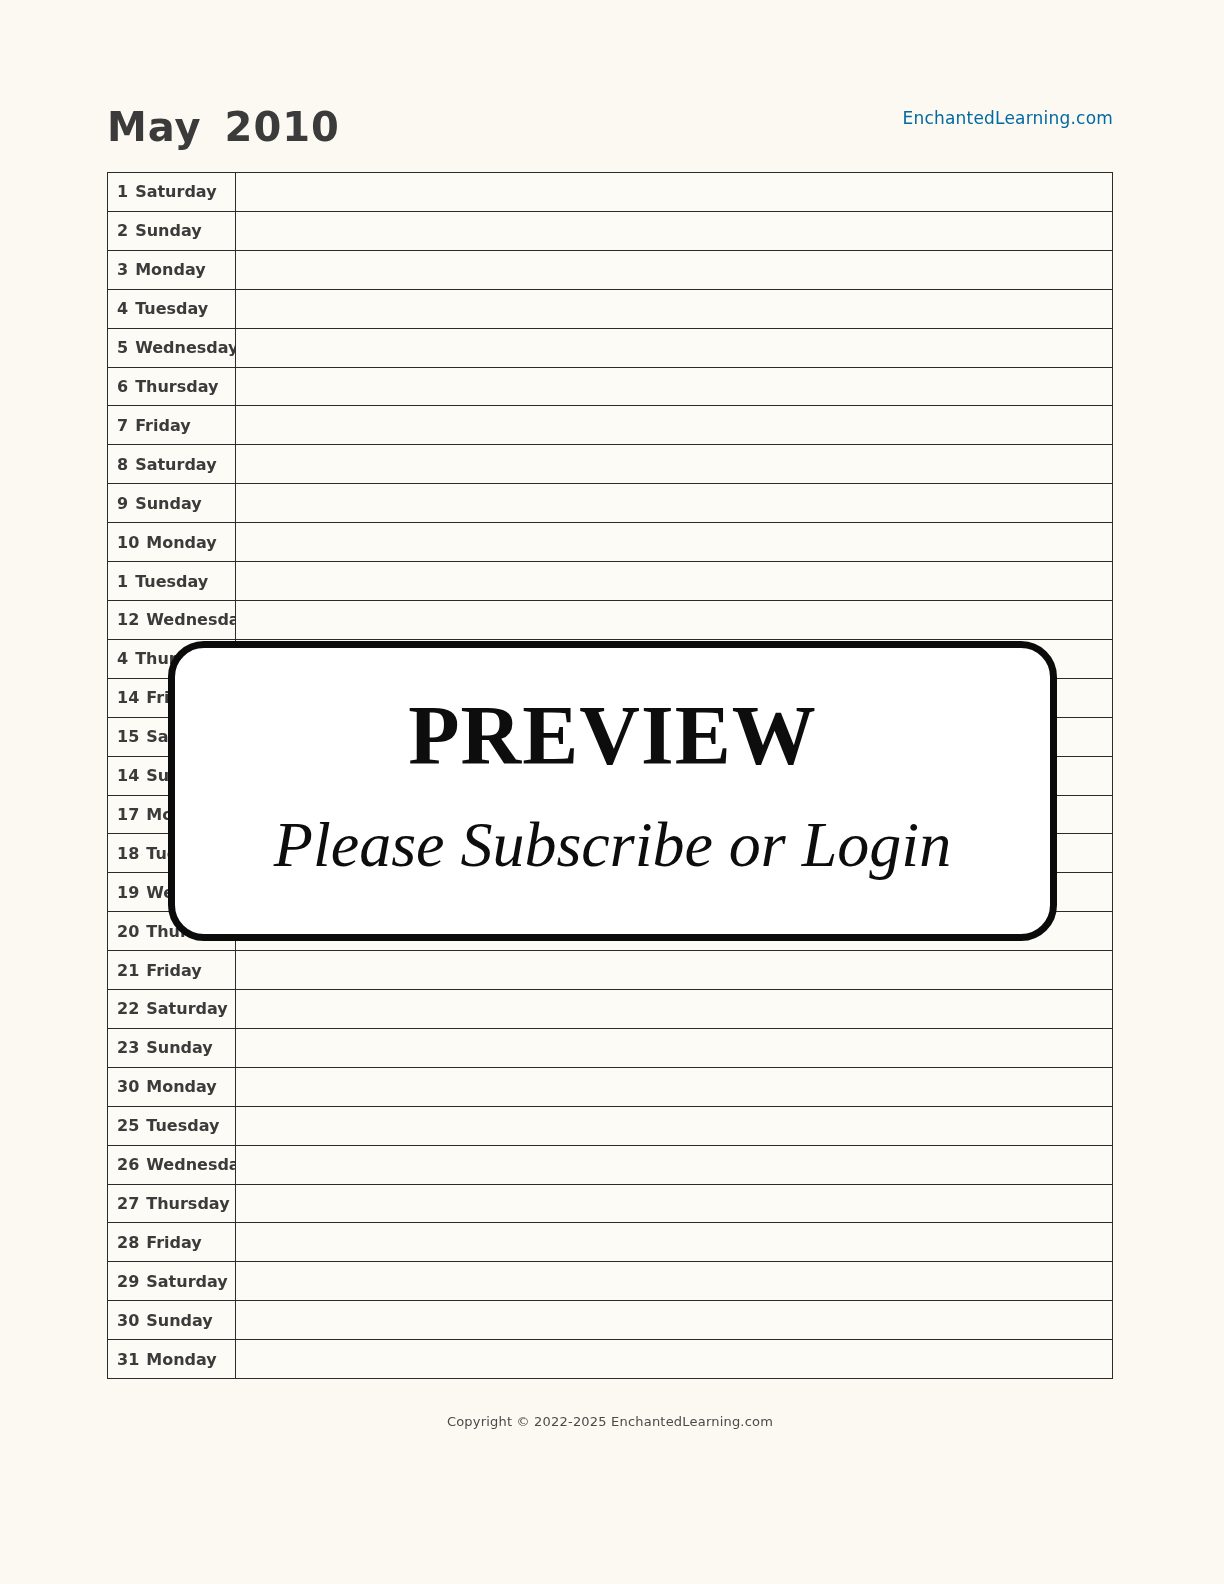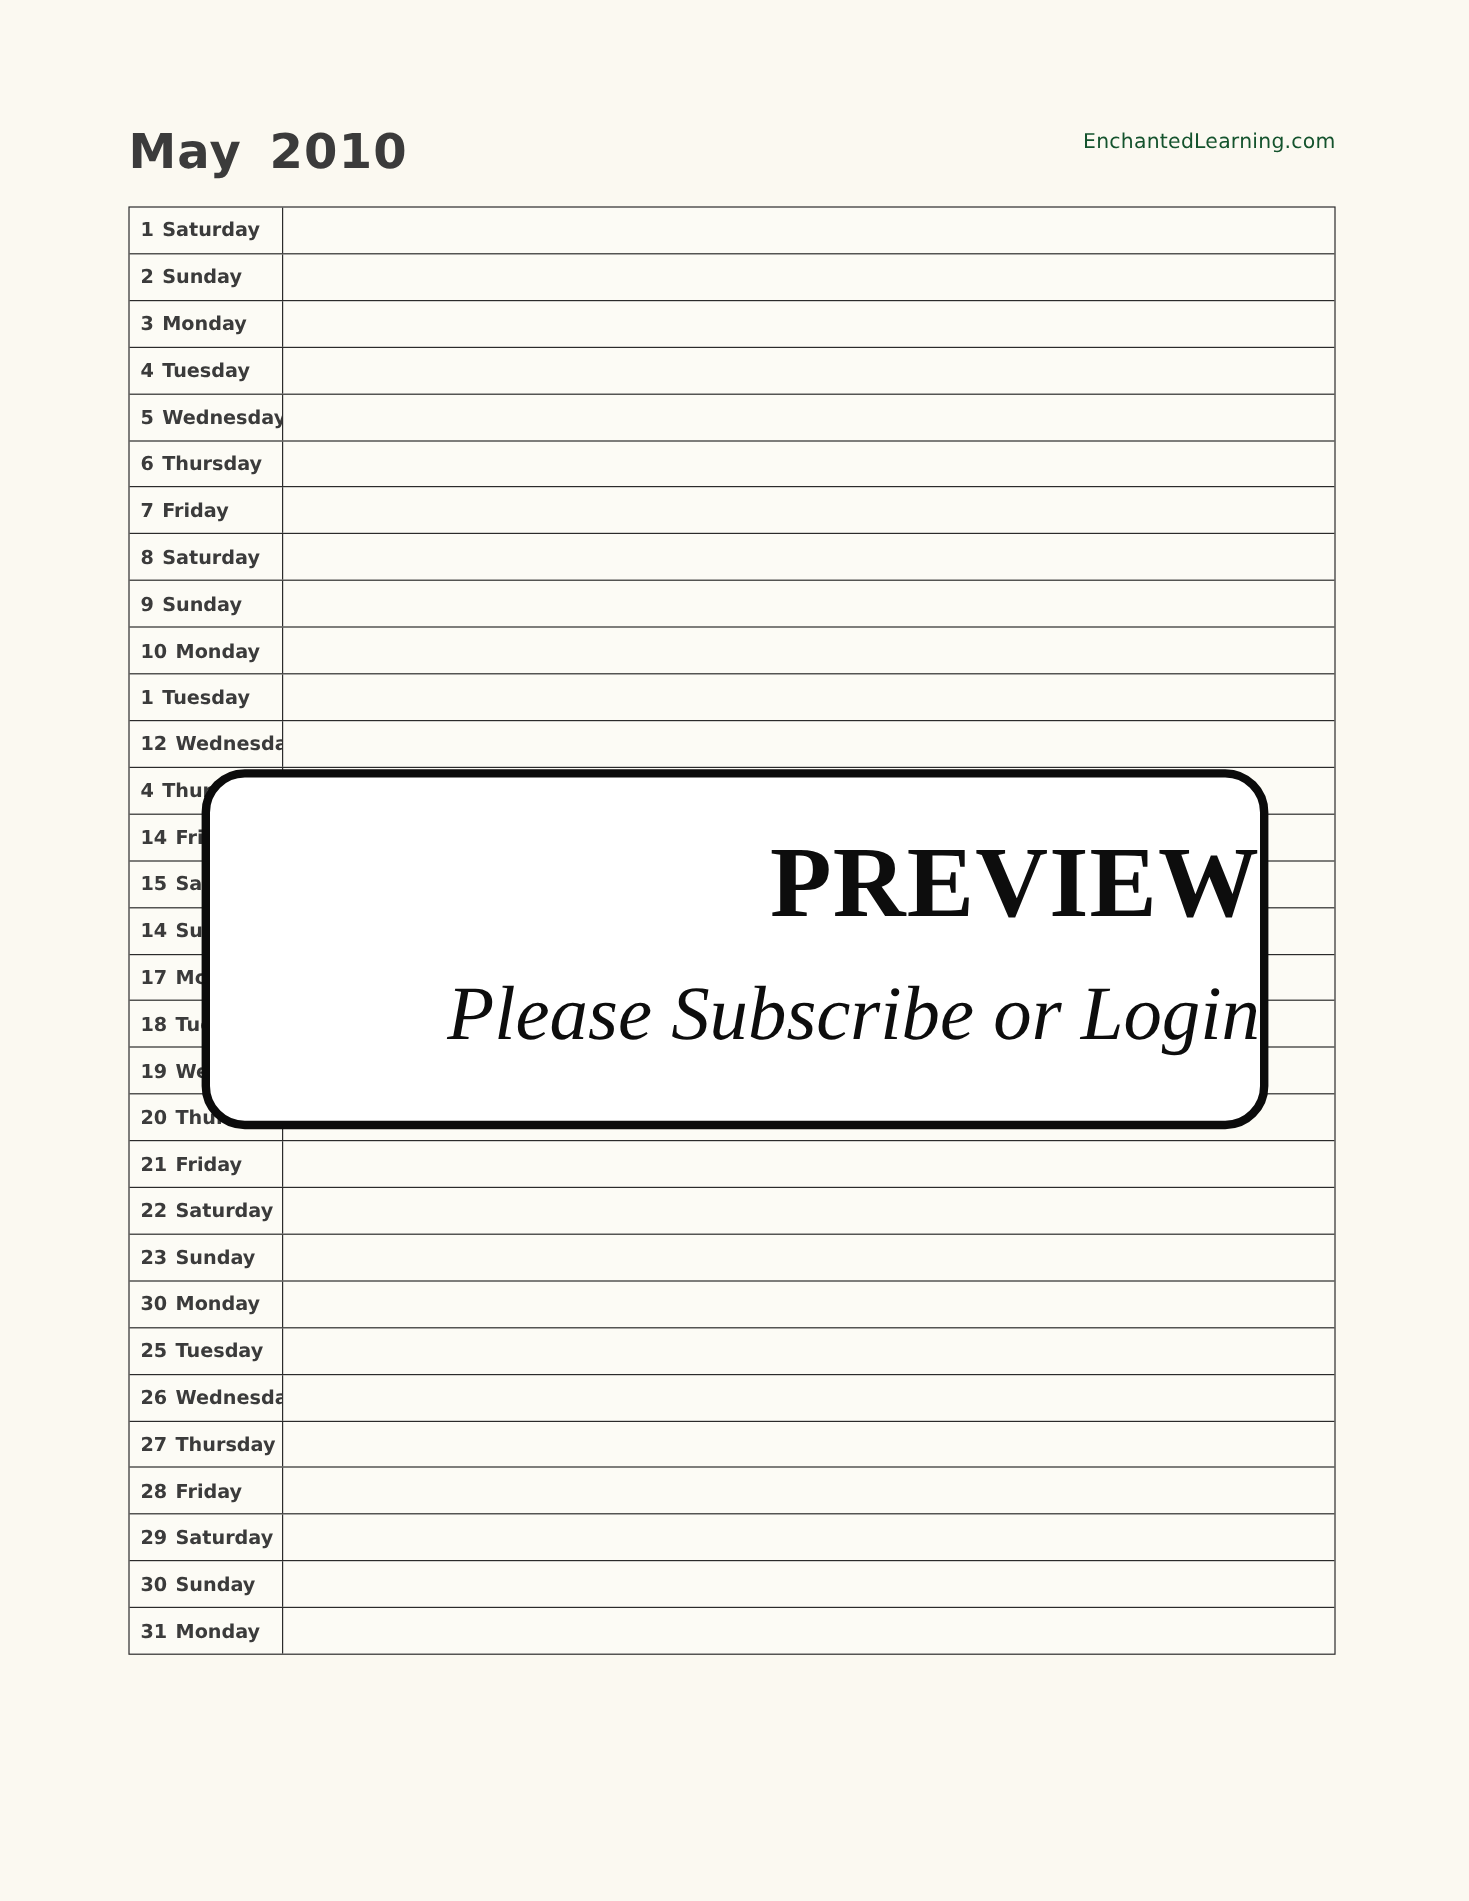--- a/index.html
+++ b/index.html
@@ -19,21 +19,21 @@
     position: absolute; left: 107px; top: 104px;
     margin: 0;
     font-size: 40px; font-weight: 700;
     letter-spacing: 1px; word-spacing: 8px;
     color: #3b3b3b;
     line-height: 1.15;
   }
   .site-name {
     position: absolute; top: 108px; right: 111px;
     font-size: 17px; font-weight: 400;
-    color: #14532d;
+    color: #0369a1;
     letter-spacing: 0.2px;
   }
   .calendar {
     position: absolute; left: 107px; top: 172px;
     width: 1006px; height: 1207px;
     box-sizing: border-box;
     border: 1.5px solid #2b2b2b;
     background: #fcfbf5;
     display: flex; flex-direction: column;
   }
@@ -53,21 +53,21 @@
   .weekday { margin-left: 7px; flex: none; }
   .cal-entry { flex: 1; }
   .preview-overlay {
     position: absolute; left: 168px; top: 641px;
     width: 889px; height: 300px;
     box-sizing: border-box;
     background: #ffffff;
     border: 7px solid #0b0b0b;
     border-radius: 36px;
     z-index: 10;
-    display: flex; flex-direction: column; align-items: flex-end;
+    display: flex; flex-direction: column; align-items: center;
     font-family: "Liberation Serif", serif;
     color: #0d0d0d;
   }
   .preview-title {
     margin-top: 46px;
     font-size: 84px; font-weight: 700;
     line-height: 1;
     letter-spacing: 1px;
   }
   .preview-subtitle {
@@ -340,14 +340,15 @@
       </div>
       <div class="cal-entry"></div>
     </div>
   </div>
 
   <div class="preview-overlay">
     <div class="preview-title">PREVIEW</div>
     <div class="preview-subtitle">Please Subscribe or Login</div>
   </div>
 
+  <div class="footer-copyright">Copyright © 2022-2025 EnchantedLearning.com</div>
 
 </div>
 
 </body></html>

